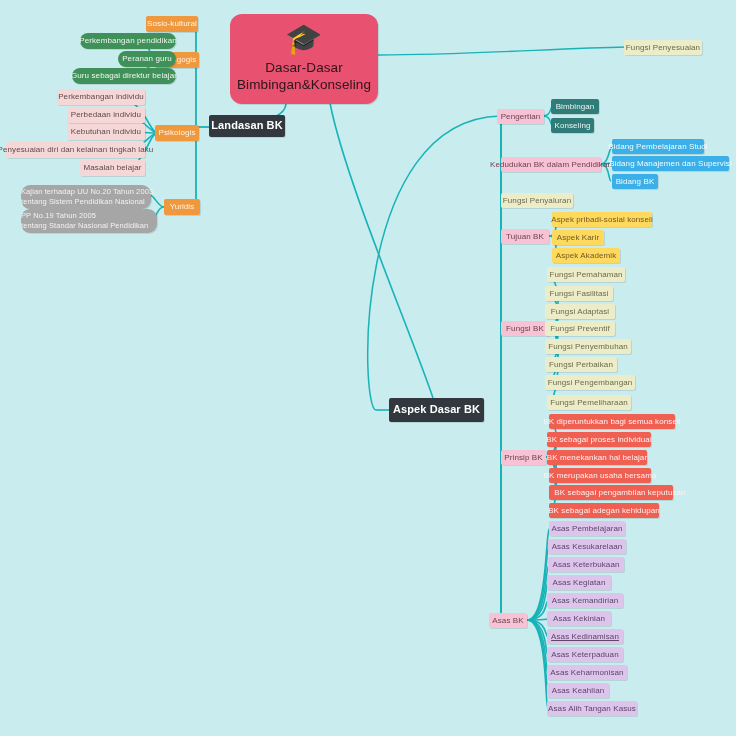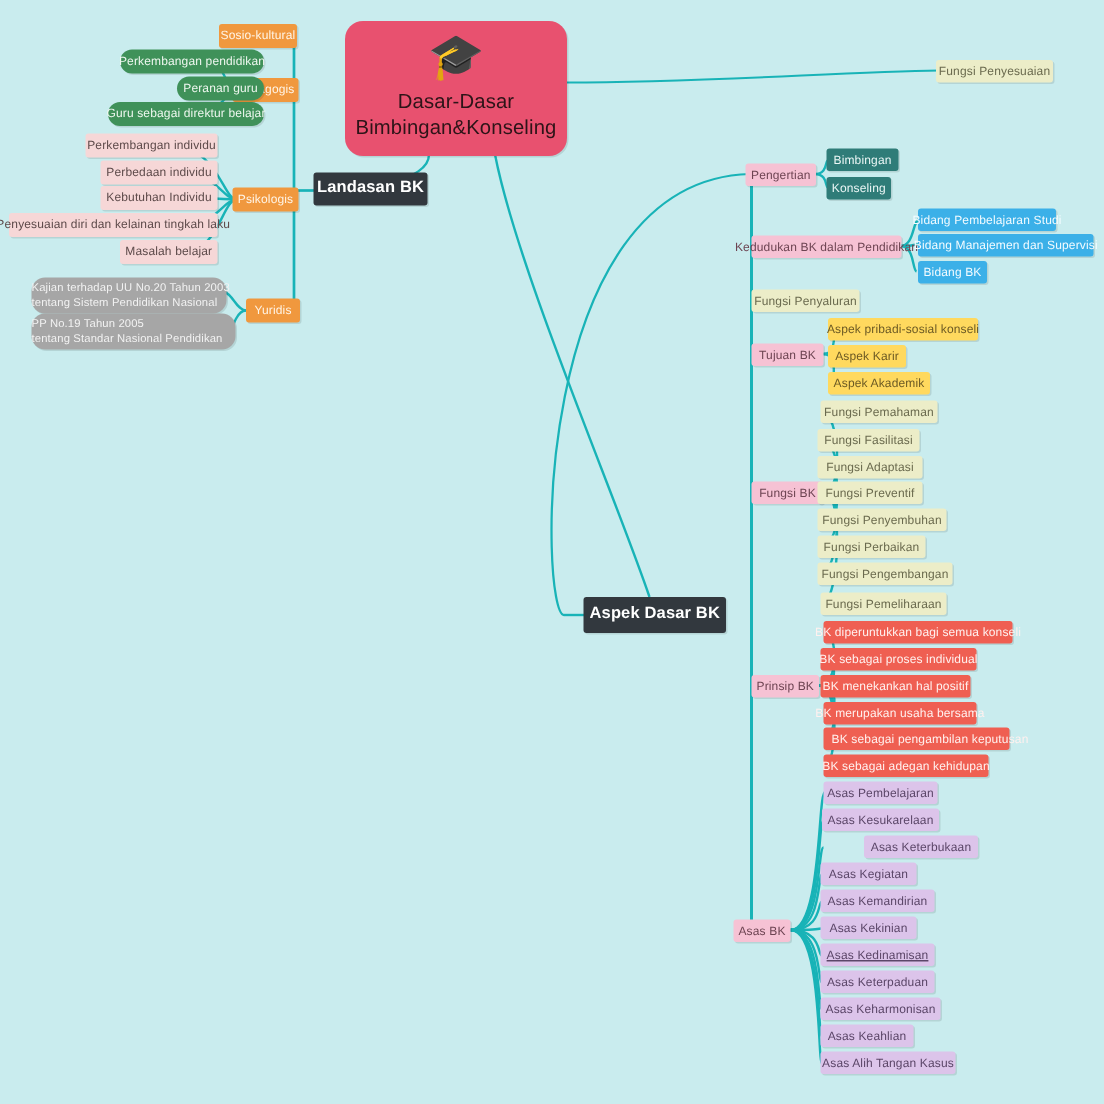--- a/index.html
+++ b/index.html
@@ -226,29 +226,29 @@
   <div class="node box cream shadow" style="left:545px; top:304px; width:70px; height:15px;">Fungsi Adaptasi</div>
   <div class="node box cream shadow" style="left:545px; top:321px; width:70px; height:15px;">Fungsi Preventif</div>
   <div class="node box cream shadow" style="left:545px; top:339px; width:86px; height:15px;">Fungsi Penyembuhan</div>
   <div class="node box cream shadow" style="left:545px; top:357px; width:72px; height:15px;">Fungsi Perbaikan</div>
   <div class="node box cream shadow" style="left:545px; top:375px; width:90px; height:15px;">Fungsi Pengembangan</div>
   <div class="node box cream shadow" style="left:547px; top:395px; width:84px; height:15px;">Fungsi Pemeliharaan</div>
 
   <div class="node box pinkcat shadow" style="left:501px; top:450px; width:45px; height:15px;">Prinsip BK</div>
   <div class="node box red shadow" style="left:549px; top:414px; width:126px; height:15px;">BK diperuntukkan bagi semua konseli</div>
   <div class="node box red shadow" style="left:547px; top:432px; width:104px; height:15px;">BK sebagai proses individual</div>
-  <div class="node box red shadow" style="left:547px; top:450px; width:100px; height:15px;">BK menekankan hal positif</div>
+  <div class="node box red shadow" style="left:547px; top:450px; width:100px; height:15px;">BK menekankan hal belajar</div>
   <div class="node box red shadow" style="left:549px; top:468px; width:102px; height:15px;">BK merupakan usaha bersama</div>
   <div class="node box red shadow" style="left:549px; top:485px; width:124px; height:15px;padding-left:24px;">BK sebagai pengambilan keputusan</div>
   <div class="node box red shadow" style="left:549px; top:503px; width:110px; height:15px;">BK sebagai adegan kehidupan</div>
 
   <div class="node box pinkcat shadow" style="left:489px; top:613px; width:38px; height:15px;">Asas BK</div>
   <div class="node box lilac shadow" style="left:549px; top:521px; width:76px; height:15px;">Asas Pembelajaran</div>
   <div class="node box lilac shadow" style="left:548px; top:539px; width:78px; height:15px;">Asas Kesukarelaan</div>
-  <div class="node box lilac shadow" style="left:576px; top:557px; width:76px; height:15px;">Asas Keterbukaan</div>
+  <div class="node box lilac shadow" style="left:548px; top:557px; width:76px; height:15px;">Asas Keterbukaan</div>
   <div class="node box lilac shadow" style="left:547px; top:575px; width:64px; height:15px;">Asas Kegiatan</div>
   <div class="node box lilac shadow" style="left:547px; top:593px; width:76px; height:15px;">Asas Kemandirian</div>
   <div class="node box lilac shadow" style="left:547px; top:611px; width:64px; height:15px;">Asas Kekinian</div>
   <div class="node box lilac shadow" style="left:547px; top:629px; width:76px; height:15px;text-decoration:underline;">Asas Kedinamisan</div>
   <div class="node box lilac shadow" style="left:547px; top:647px; width:76px; height:15px;">Asas Keterpaduan</div>
   <div class="node box lilac shadow" style="left:547px; top:665px; width:80px; height:15px;">Asas Keharmonisan</div>
   <div class="node box lilac shadow" style="left:547px; top:683px; width:62px; height:15px;">Asas Keahlian</div>
   <div class="node box lilac shadow" style="left:547px; top:701px; width:90px; height:15px;">Asas Alih Tangan Kasus</div>
 
 </div>

